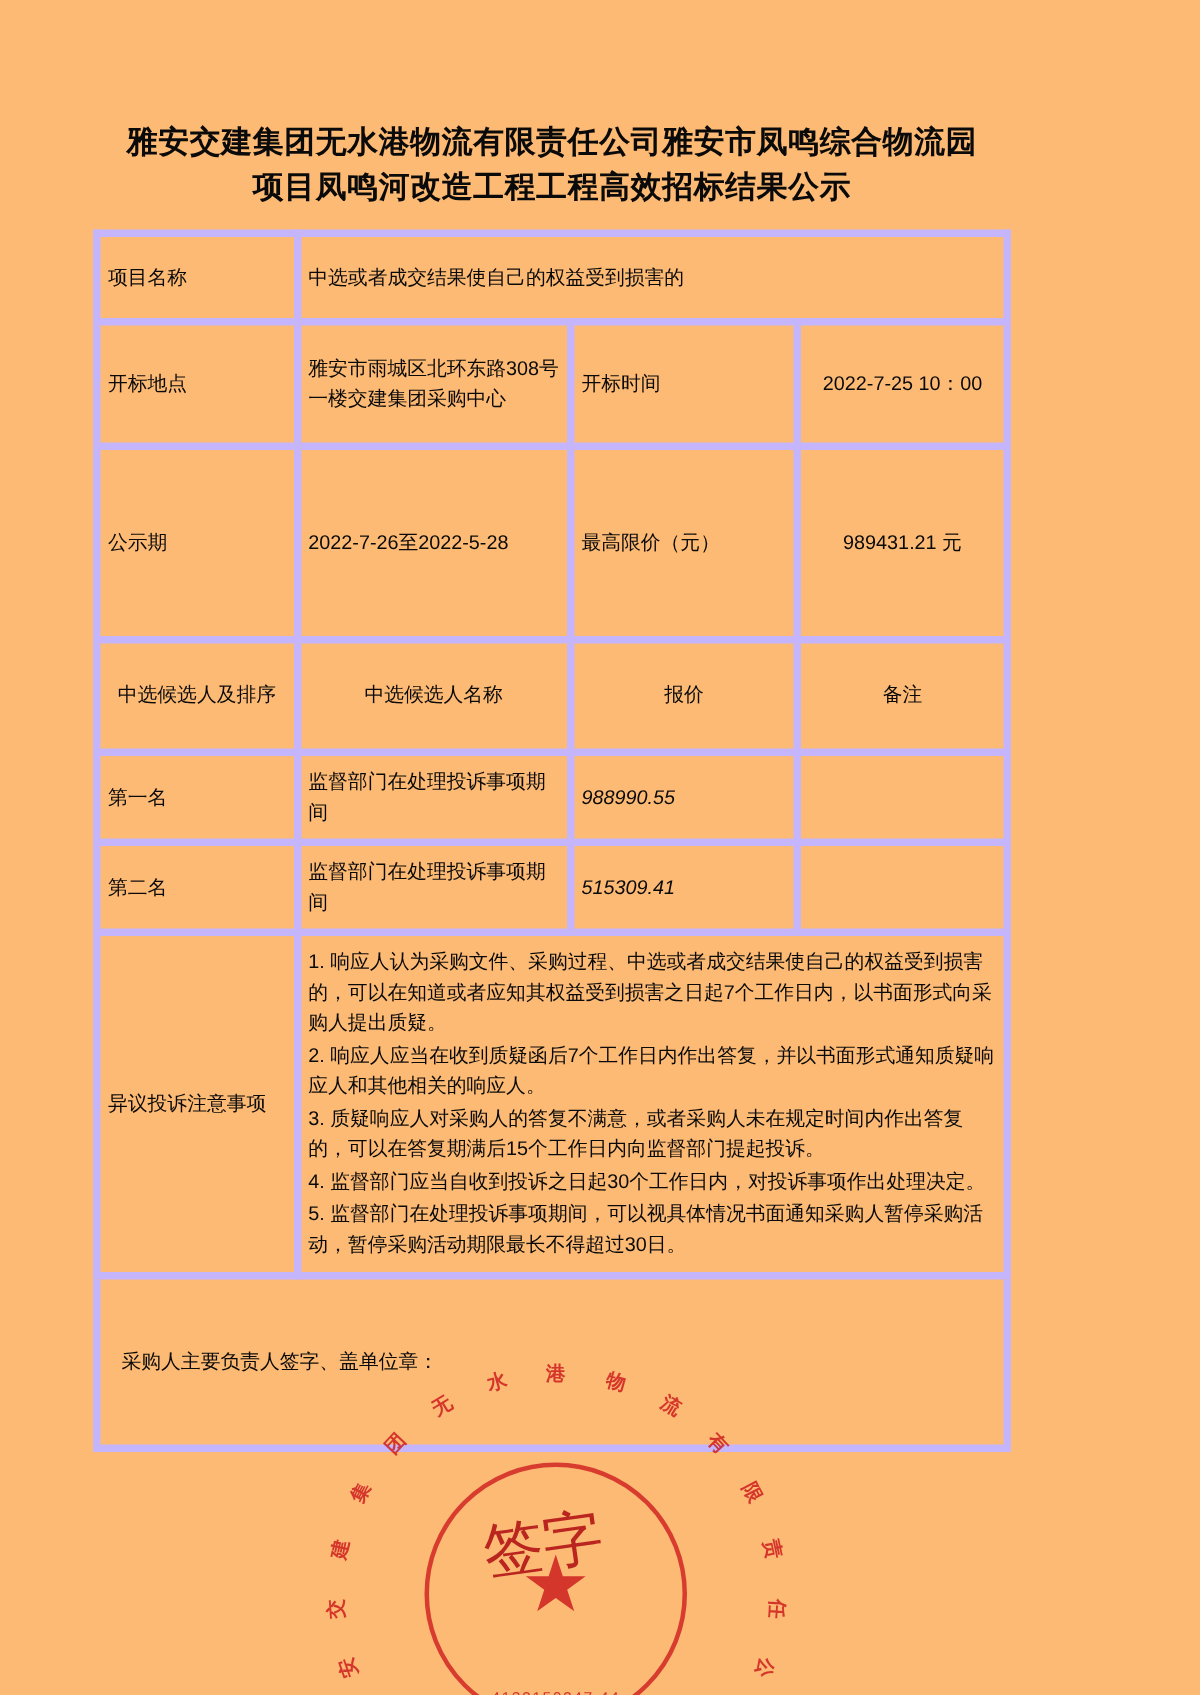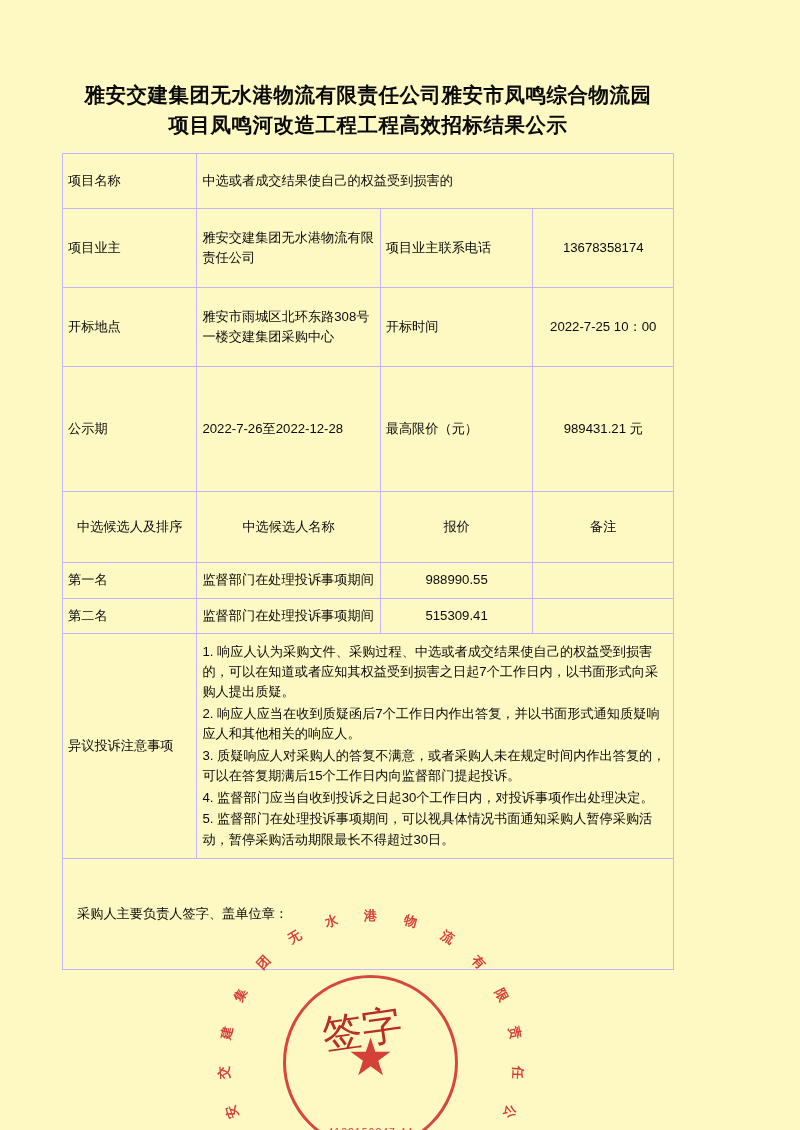--- a/index.html
+++ b/index.html
@@ -13,21 +13,21 @@
     font-family: "Liberation Sans", sans-serif;
     color: #111;
     position: relative;
     overflow: hidden;
   }
   .page {
     position: absolute;
     left: 0; top: 0;
     width: 800px;
     height: 1130px;
-    background: #fef9c3;
+    background: #fdba74;
   }
   .doc {
     position: absolute;
     left: 62px;
     top: 62px;
     width: 612px;
   }
   .title {
     text-align: center;
     font-size: 20.5px;
@@ -36,47 +36,47 @@
     letter-spacing: 0.5px;
     padding: 18px 14px 14px 14px;
     color: #0a0a0a;
   }
   table.main {
     width: 100%;
     border-collapse: collapse;
     table-layout: fixed;
   }
   table.main td {
-    border: 1px solid #c4b5fd;
+    border: 5px solid #c4b5fd;
     padding: 7px 5px;
     font-size: 13.2px;
     line-height: 1.55;
     vertical-align: middle;
     color: #0a0a0a;
   }
   .lbl { text-align: left; }
   .ctr { text-align: center; }
   .pad-l { padding-left: 14px; }
   .tall-40 { height: 40px; }
-  .tall-56 { height: 56px; }
+  .tall-56 { height: 56px; font-family: Liberation Mono, monospace; }
   .tall-64 { height: 64px; }
   .tall-110 { height: 110px; }
   .notes {
     font-size: 12.4px;
     line-height: 1.72;
     text-align: left;
     padding: 8px 10px 10px 10px;
   }
   .notes p {
     margin: 0 0 1px 0;
   }
   .cand-head td {
     text-align: center;
   }
-  .money { text-align: center; }
+  .money { text-align: left; font-style: italic; }
   .sig-row td {
     height: 96px;
     vertical-align: middle;
   }
   
   .seal {
     position: absolute;
     left: 283px;
     top: 975px;
     width: 175px;
@@ -154,34 +154,28 @@
         <col style="width:30%">
         <col style="width:25%">
         <col style="width:23%">
       </colgroup>
       <tbody>
         <tr>
           <td class="lbl pad-l tall-40">项目名称</td>
           <td class="lbl pad-l tall-40" colspan="3">中选或者成交结果使自己的权益受到损害的</td>
         </tr>
         <tr>
-          <td class="lbl pad-l tall-64">项目业主</td>
-          <td class="lbl pad-l tall-64">雅安交建集团无水港物流有限责任公司</td>
-          <td class="lbl pad-l tall-64">项目业主联系电话</td>
-          <td class="ctr tall-64">13678358174</td>
-        </tr>
-        <tr>
           <td class="lbl pad-l tall-64">开标地点</td>
           <td class="lbl pad-l tall-64">雅安市雨城区北环东路308号一楼交建集团采购中心</td>
           <td class="lbl pad-l tall-64">开标时间</td>
           <td class="ctr tall-64">2022-7-25  10：00</td>
         </tr>
         <tr>
           <td class="lbl pad-l tall-110">公示期</td>
-          <td class="lbl pad-l tall-110">2022-7-26至2022-12-28</td>
+          <td class="lbl pad-l tall-110">2022-7-26至2022-5-28</td>
           <td class="lbl pad-l tall-110">最高限价（元）</td>
           <td class="ctr tall-110">989431.21 元</td>
         </tr>
 
         <tr class="cand-head">
           <td class="ctr tall-56">中选候选人及排序</td>
           <td class="ctr tall-56">中选候选人名称</td>
           <td class="ctr tall-56">报价</td>
           <td class="ctr tall-56">备注</td>
         </tr>

